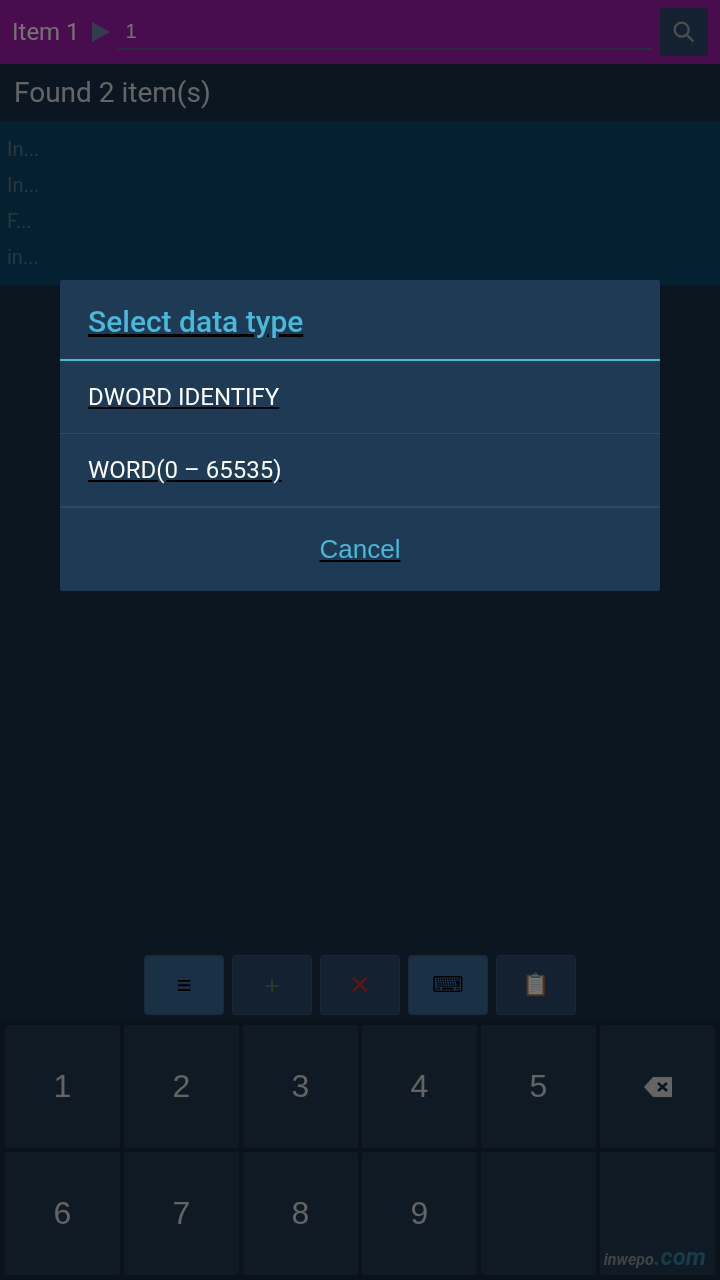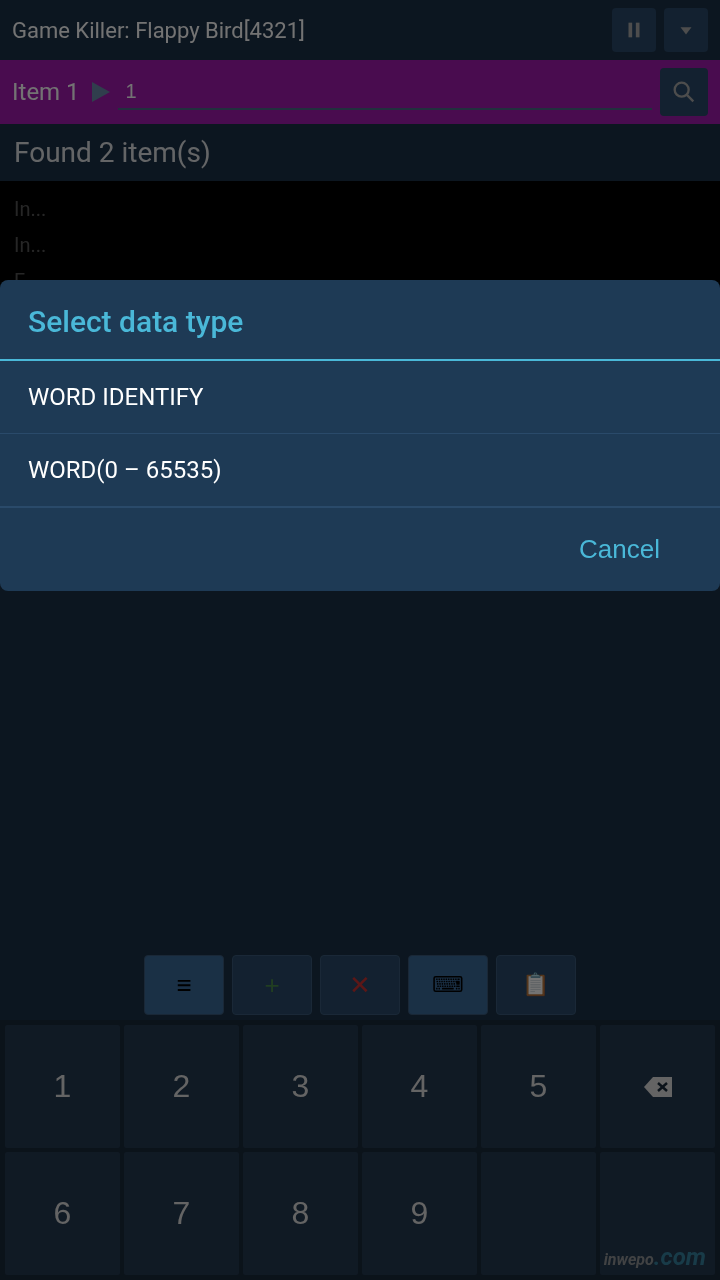--- a/index.html
+++ b/index.html
@@ -104,22 +104,22 @@
     .found-text {
       color: #ffffff;
       font-size: 28px;
       padding: 12px 14px;
       background: #1c3148;
       opacity: 0.85;
     }
 
     
     .bg-rows {
-      padding: 10px 14px;
-      background: #000000;
+      padding: 10px 7px;
+      background: #0c4a6e;
     }
     .bg-row {
       color: #aaa;
       font-size: 20px;
       line-height: 1.8;
       opacity: 0.5;
     }
 
     
     .overlay {
@@ -127,24 +127,25 @@
       top: 0; left: 0; right: 0; bottom: 0;
       background: rgba(0,0,0,0.55);
       display: flex;
       align-items: flex-start;
       justify-content: center;
       padding-top: 280px;
     }
 
     
     .dialog {
-      width: 720px;
+      width: 600px;
       background: #1e3a55;
-      border-radius: 8px;
+      border-radius: 2px;
       overflow: hidden;
+      text-decoration: underline;
     }
     .dialog-title {
       padding: 24px 28px 20px;
       color: #4ab8d8;
       font-size: 30px;
       font-weight: 500;
       border-bottom: 2px solid #4ab8d8;
     }
     .dialog-option {
       padding: 22px 28px;
@@ -153,21 +154,21 @@
       border-bottom: 1px solid #2a4a6a;
       cursor: pointer;
       display: flex;
       align-items: center;
     }
     .dialog-option:last-of-type {
       border-bottom: none;
     }
     .dialog-cancel-row {
       display: flex;
-      justify-content: flex-end;
+      justify-content: center;
       padding: 18px 28px;
       border-top: 1px solid #2a4a6a;
     }
     .dialog-cancel-btn {
       background: transparent;
       border: none;
       color: #4ab8d8;
       font-size: 26px;
       font-weight: 500;
       cursor: pointer;
@@ -242,36 +243,20 @@
     .watermark span {
       color: #a3a3a3;
       font-size: 16px;
     }
   </style>
 </head>
 <body>
 
 <div class="app-bg">
 
-  <div class="top-bar">
-    <span class="top-bar-title">Game Killer: Flappy Bird[4321]</span>
-    <div class="top-bar-actions">
-      <button class="top-bar-btn">
-        <svg viewBox="0 0 24 24">
-          <rect x="6" y="4" width="4" height="16"></rect>
-            <rect x="14" y="4" width="4" height="16"></rect>
-        </svg>
-      </button>
-      <button class="top-bar-btn">
-        <svg viewBox="0 0 24 24">
-          <polygon points="6,9 18,9 12,17"></polygon>
-        </svg>
-      </button>
-    </div>
-  </div>
 
   <div class="search-row">
     <span class="item-label">Item 1</span>
     <div class="triangle-btn"></div>
     <input class="search-input" type="text" value="1" style="">
     <button class="search-icon-btn">
       <svg width="28" height="28" viewBox="0 0 24 24" fill="#aaa">
         <circle cx="10" cy="10" r="6" stroke="#aaa" stroke-width="2" fill="none"></circle>
         <line x1="14.5" y1="14.5" x2="20" y2="20" stroke="#aaa" stroke-width="2"></line>
       </svg>
@@ -351,21 +336,21 @@
   <div class="watermark">
     <span>inwepo</span><span style="font-size:24px; color:#3a90b0;">.com</span>
   </div>
 </div>
 
 <div class="overlay">
   <div class="dialog">
     <div class="dialog-title">Select data type</div>
 
     <div class="dialog-option">
-      <span>WORD IDENTIFY</span>
+      <span>DWORD IDENTIFY</span>
     </div>
     <div class="dialog-option">
       <span>WORD(0 – 65535)</span>
     </div>
 
     <div class="dialog-cancel-row">
       <button class="dialog-cancel-btn">Cancel</button>
     </div>
   </div>
 </div>

